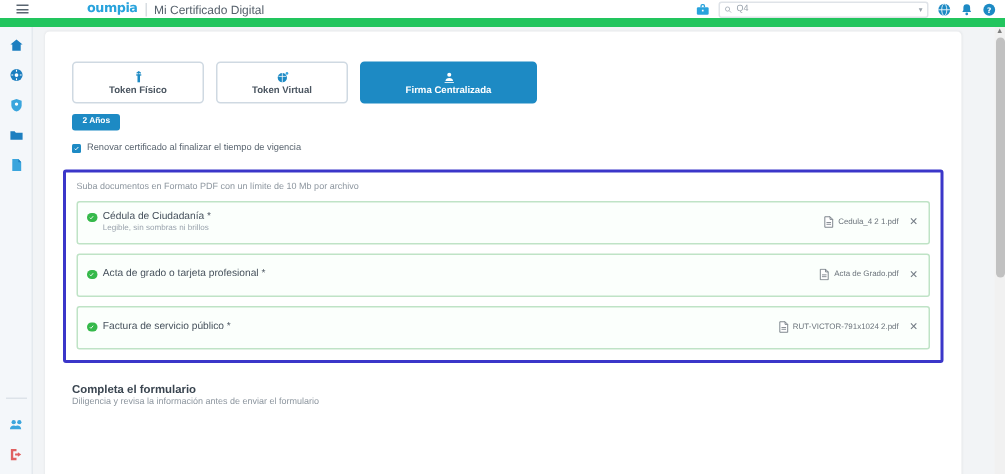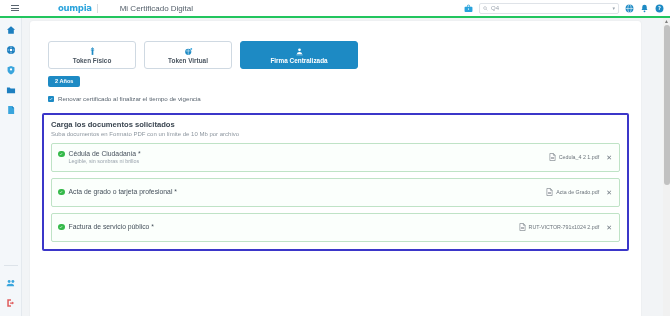--- a/index.html
+++ b/index.html
@@ -8,37 +8,37 @@
     font-family: "Liberation Sans", sans-serif;
     background: #ffffff;
     overflow: hidden;
   }
 
   
   .topbar {
     position: absolute; top: 0; left: 0;
     width: 670px; height: 18px;
     background: #ffffff;
-    border-bottom: 2px solid #22c55e;
+    border-bottom: 6px solid #22c55e;
     display: flex; align-items: center;
   }
   .hamburger {
     width: 22px; display: flex; flex-direction: column;
     align-items: center; justify-content: center; gap: 1.5px;
     margin-left: 4px;
   }
   .hamburger span { display: block; width: 8px; height: 1px; background: #5a6570; }
   .brand-logo {
     font-size: 8.5px; font-weight: bold; color: #29a3dc;
     letter-spacing: -0.3px; margin-left: 32px;
     font-family: "DejaVu Sans", sans-serif;
   }
   .brand-title {
     font-size: 8px; color: #55606b; margin-left: 5px;
-    padding-left: 22px; border-left: 1px solid #d8dde2;
+    padding-left: 5px; border-left: 1px solid #d8dde2;
   }
   .top-right {
     margin-left: auto; display: flex; align-items: center; gap: 6px;
     padding-right: 6px;
   }
   .tr-icon { width: 9px; height: 9px; display: block; }
   .search-wrap {
     display: flex; align-items: center;
     width: 140px; height: 11px;
     border: 1px solid #dfe3e8; border-radius: 2px;
@@ -315,21 +315,20 @@
       <span class="chk">
         <svg viewBox="0 0 16 16">
             <path d="M3 8.5l3 3 7-7.5" stroke="#fff" stroke-width="2.6" fill="none"></path>
           </svg>
       </span>
       <span class="chk-lbl">Renovar certificado al finalizar el tiempo de vigencia</span>
     </div>
 
     
     <div class="docs-block">
-      <div class="docs-title">Carga los documentos solicitados</div>
       <div class="docs-sub">Suba documentos en Formato PDF con un límite de 10 Mb por archivo</div>
 
       <div class="doc-row">
         <div class="doc-left">
           <span class="ok-dot">
             <svg viewBox="0 0 16 16">
                 <path d="M3.5 8.5l3 3 6-7" stroke="#fff" stroke-width="2.4" fill="none"></path>
               </svg>
           </span>
           <div>
@@ -398,19 +397,23 @@
                 <rect x="4.5" y="11.8" width="7" height="1.2" fill="#6b737b"></rect>
               </svg>
             <span class="file-name">RUT-VICTOR-791x1024 2.pdf</span>
           </span>
           <span class="x-btn">✕</span>
         </div>
       </div>
     </div>
 
     
+    <div class="comp-wrap">
+      <div class="comp-title">Completa el formulario</div>
+      <div class="comp-sub">Diligencia y revisa la información antes de enviar el formulario</div>
+    </div>
 
   </div>
 </div>
 
 <div class="sbar-track"></div>
 <div class="sbar-up">▲</div>
 <div class="sbar-thumb"></div>
 
 </body></html>

